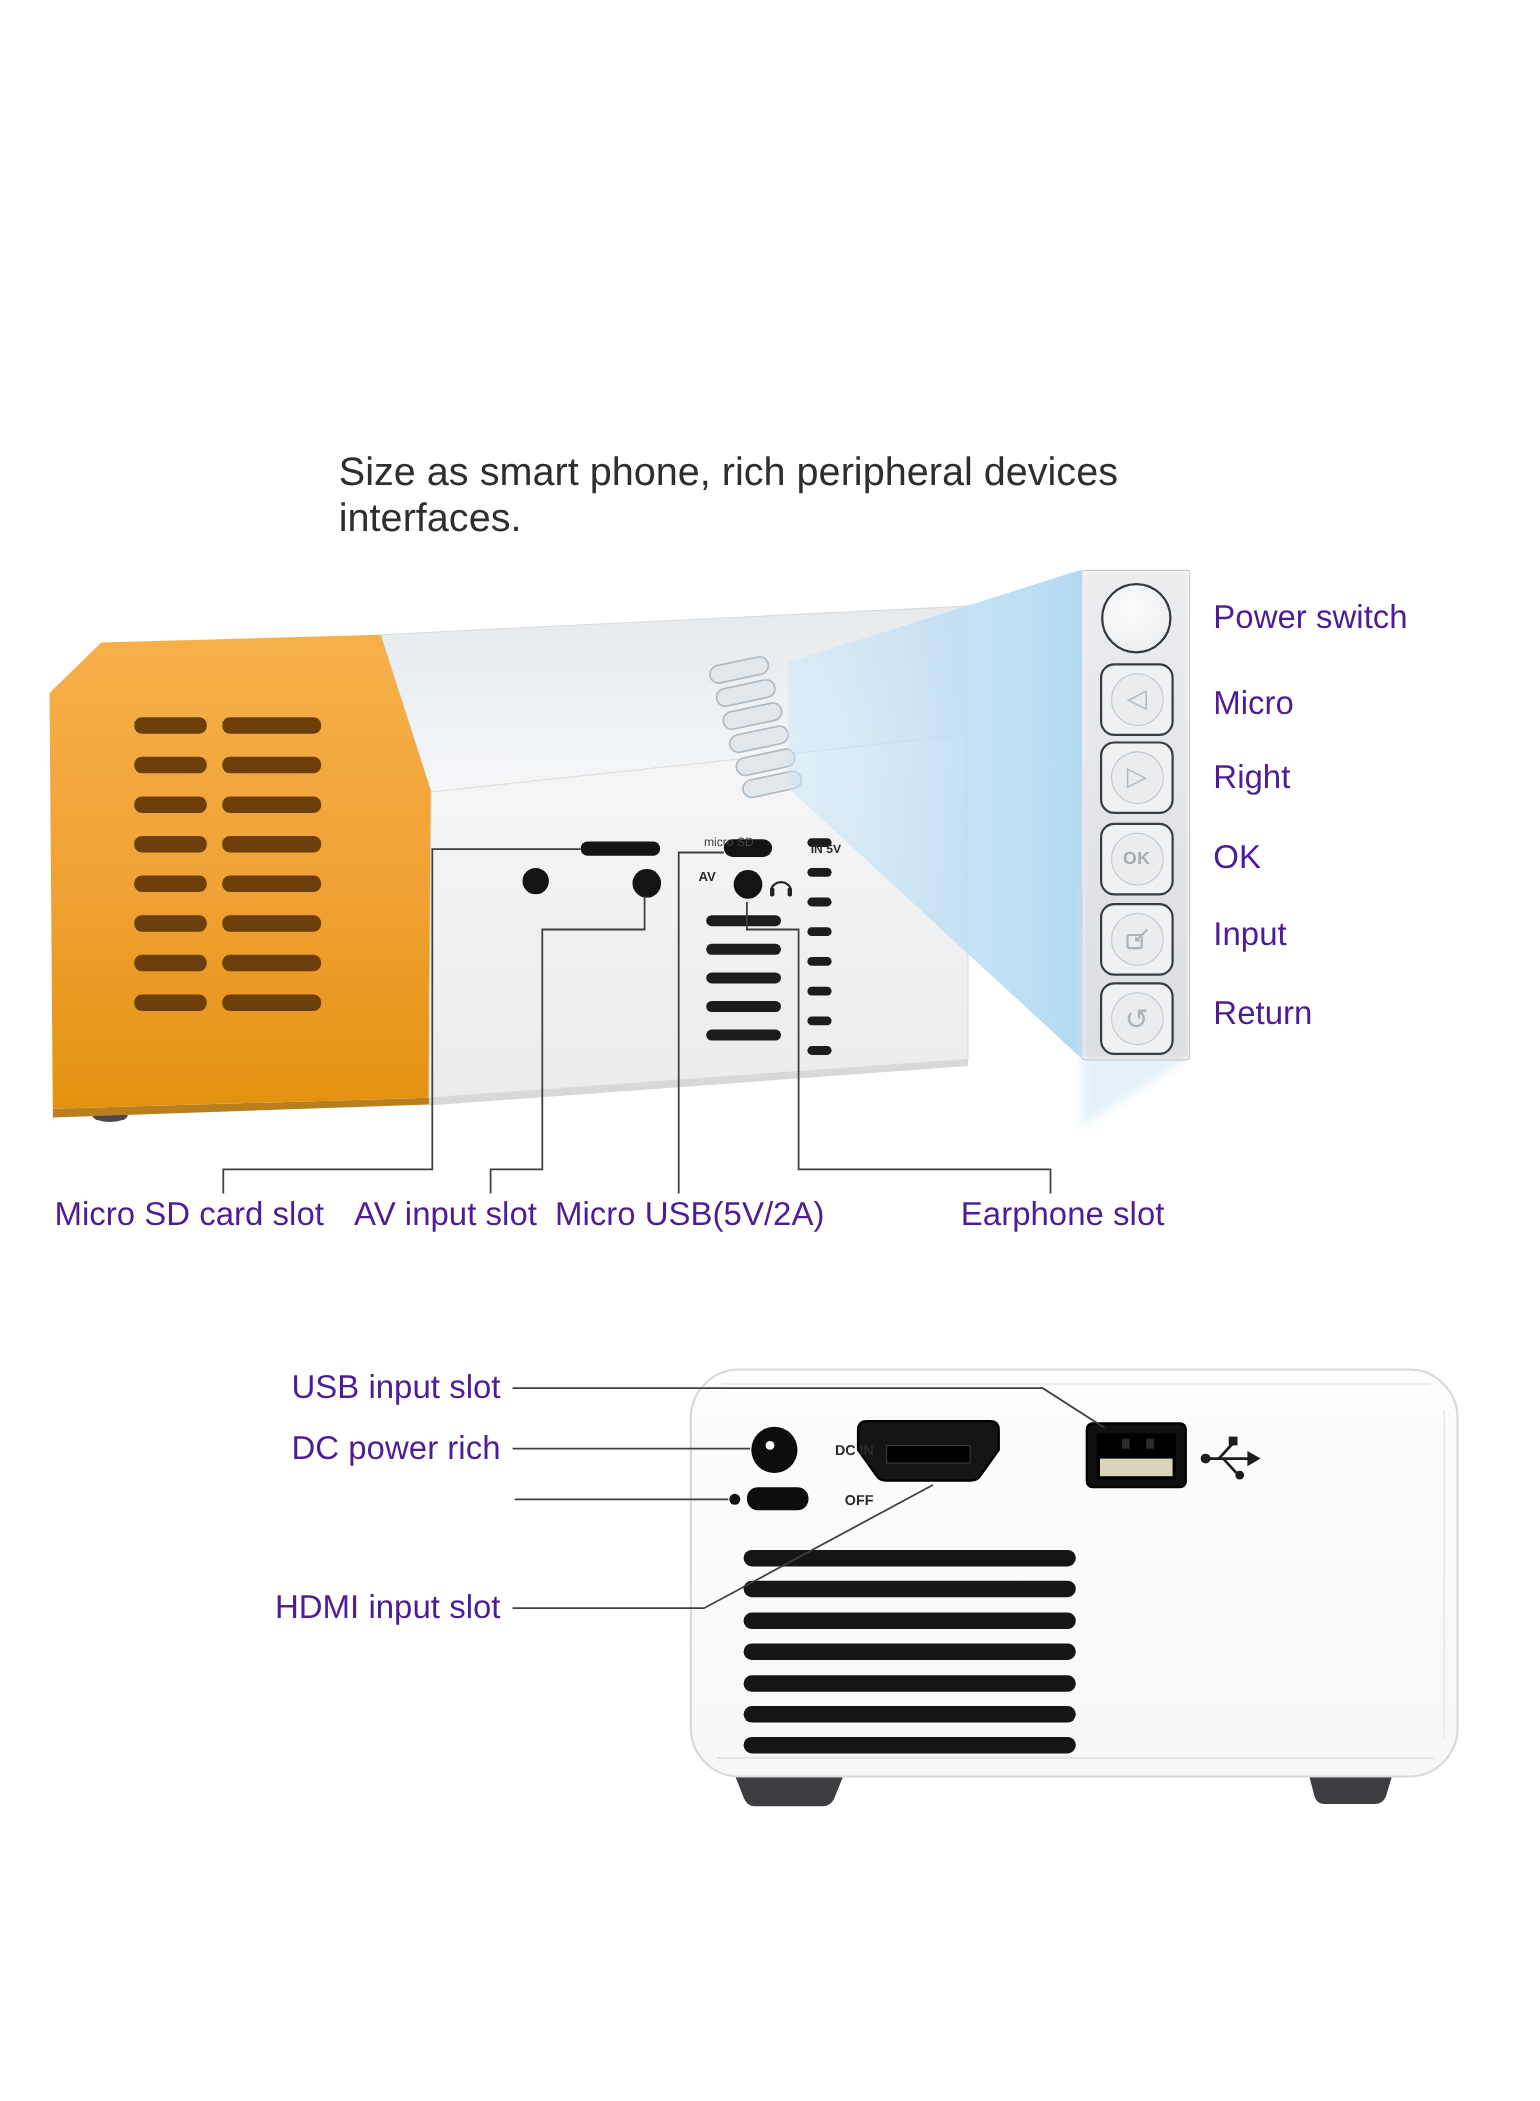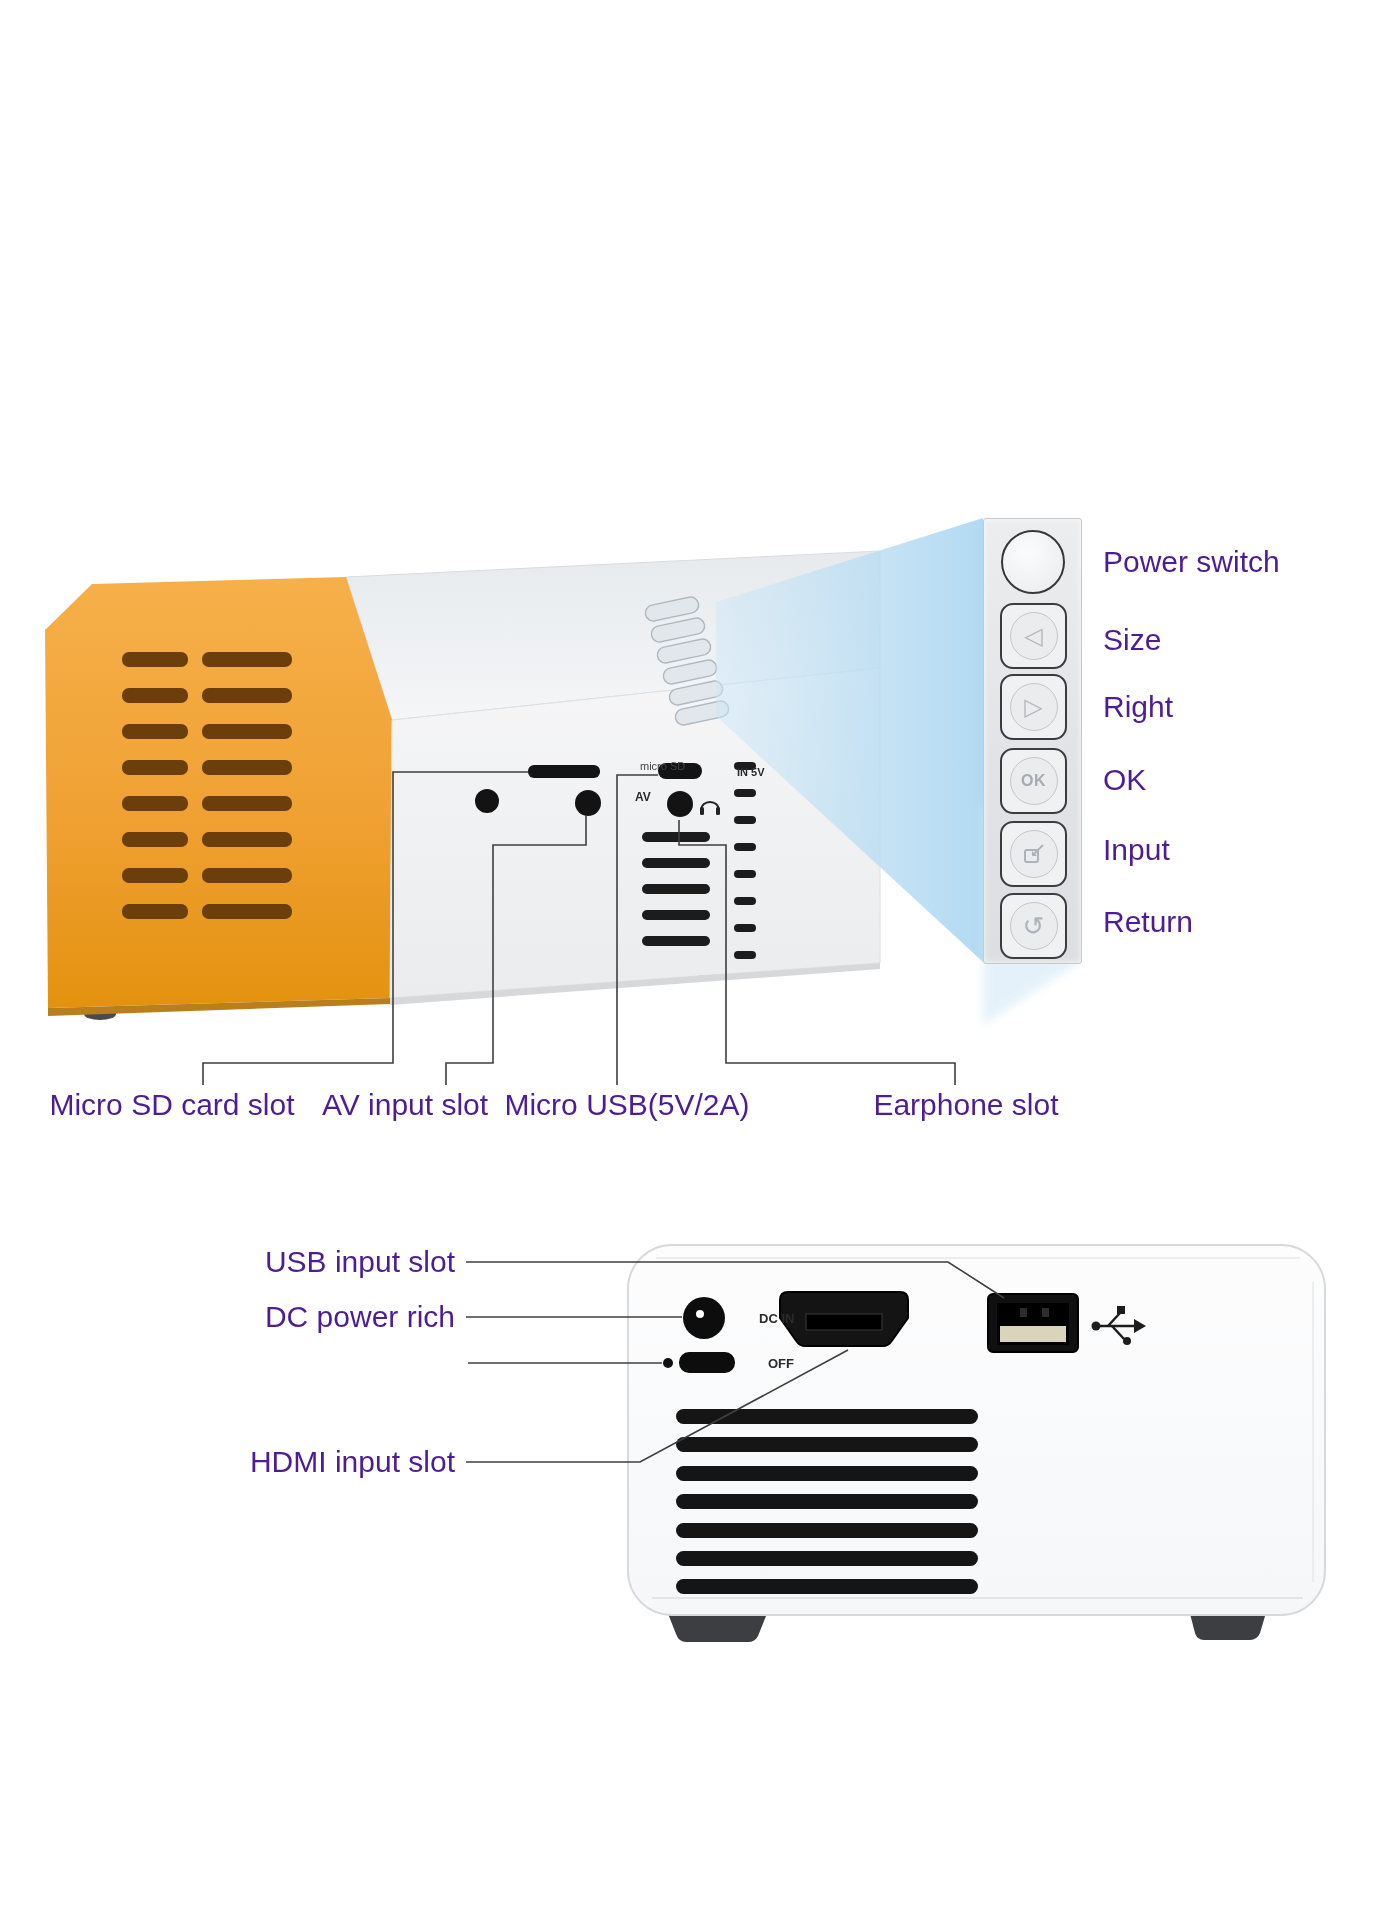--- a/index.html
+++ b/index.html
@@ -197,20 +197,21 @@
 
       <g stroke="#3f3f3f" stroke-width="1.6" fill="none">
         <polyline points="466,1262 948,1262 1004,1298"></polyline>
         <line x1="466" y1="1317" x2="682" y2="1317"></line>
         <line x1="468" y1="1363" x2="662" y2="1363"></line>
         <polyline points="466,1462 640,1462 848,1350"></polyline>
       </g>
     </g>
   </svg>
 
+  <div class="subtitle">Size as smart phone, rich peripheral devices interfaces.</div>
 
   <div class="panel">
     <div class="pbtn-circle"></div>
     <div class="pbtn" style="top:84px;">
       <span class="inner">
           <span class="tri">◁</span>
         </span>
       </div>
     <div class="pbtn" style="top:155px;">
       <span class="inner">
@@ -232,21 +233,21 @@
       </span>
       </div>
     <div class="pbtn" style="top:374px;">
       <span class="inner">
           <span class="ret">↺</span>
         </span>
       </div>
   </div>
 
   <div class="lbl" style="left:1103px;top:544px;">Power switch</div>
-  <div class="lbl" style="left:1103px;top:622px;">Size</div>
+  <div class="lbl" style="left:1103px;top:622px;">Micro</div>
   <div class="lbl" style="left:1103px;top:689px;">Right</div>
   <div class="lbl" style="left:1103px;top:762px;">OK</div>
   <div class="lbl" style="left:1103px;top:832px;">Input</div>
   <div class="lbl" style="left:1103px;top:904px;">Return</div>
 
   <div class="lbl center" style="left:172px;top:1087px;">Micro SD card slot</div>
   <div class="lbl center" style="left:405px;top:1087px;">AV input slot</div>
   <div class="lbl center" style="left:627px;top:1087px;">Micro USB(5V/2A)</div>
   <div class="lbl center" style="left:966px;top:1087px;">Earphone slot</div>
 

